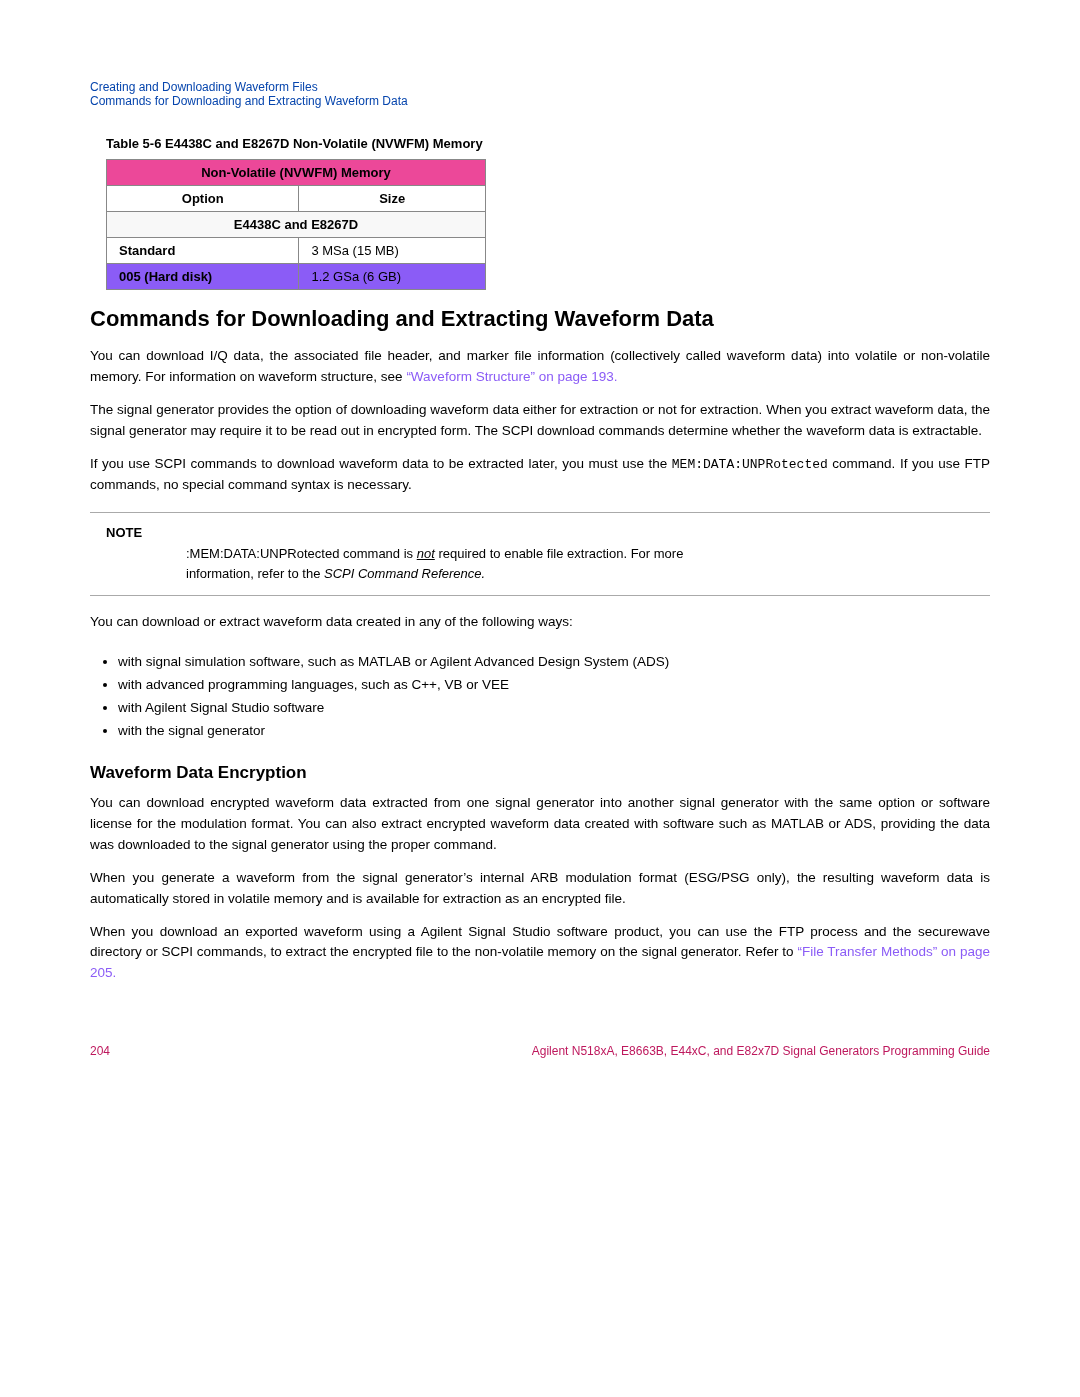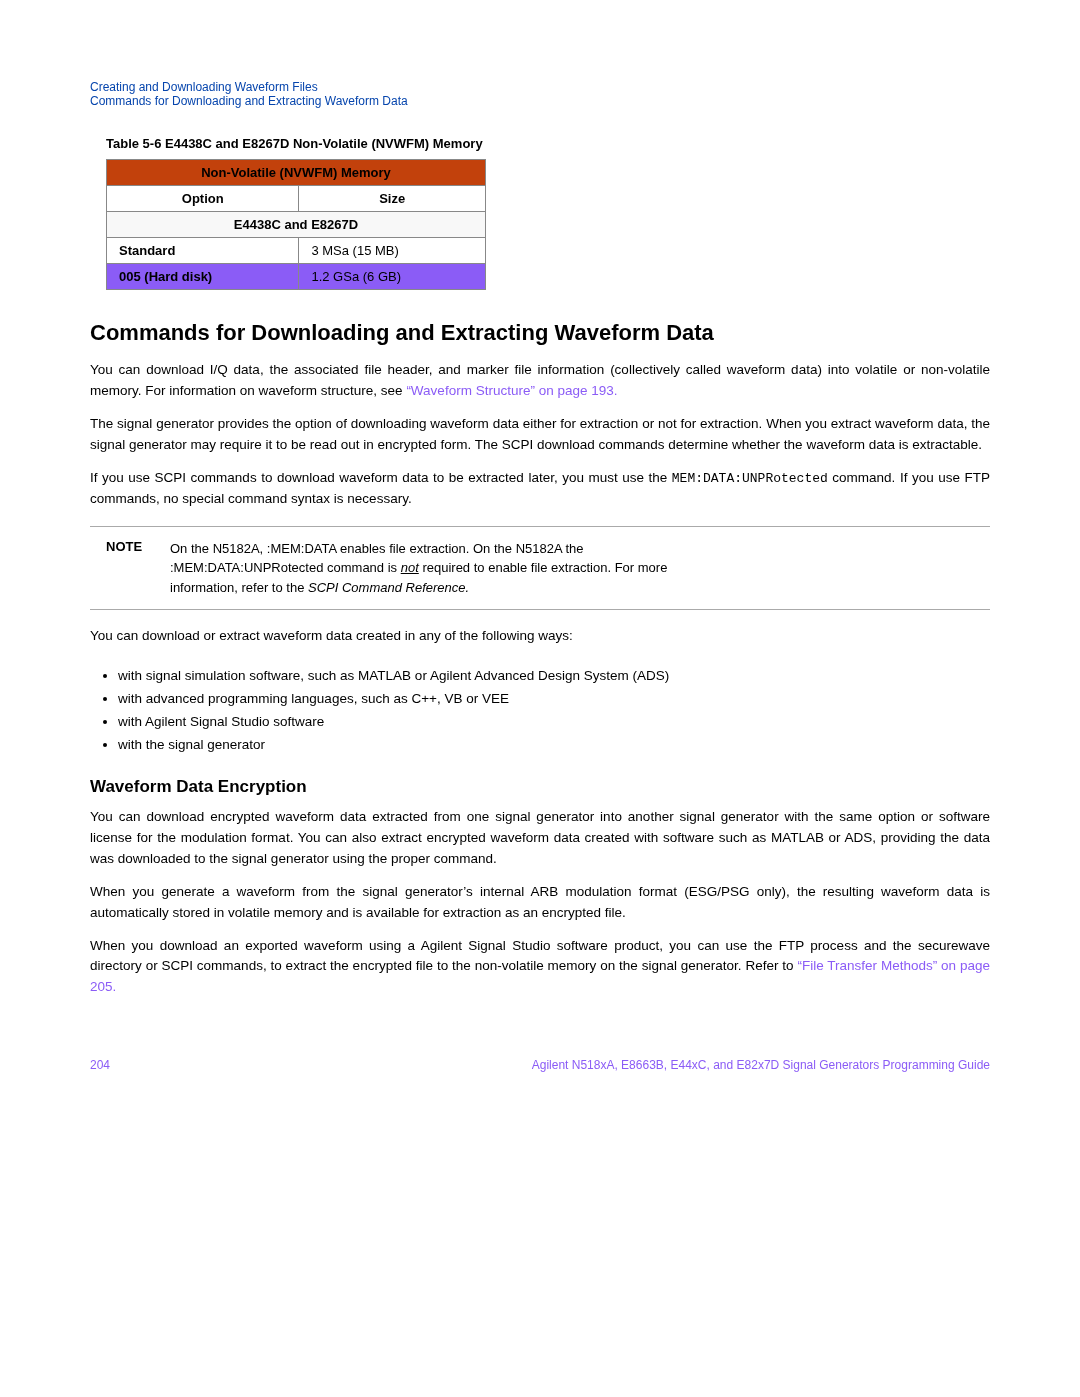--- a/index.html
+++ b/index.html
@@ -18,42 +18,42 @@
     .breadcrumb a {
       color: #0645ad;
       text-decoration: none;
       font-size: 12px;
       font-family: Arial, sans-serif;
     }
     .breadcrumb-line { display: block; }
 
     .table-section {
       margin-top: 28px;
-      margin-bottom: 30px;
+      margin-bottom: 16px;
       padding-left: 16px;
     }
     .table-caption {
       font-weight: bold;
       font-size: 13px;
       font-family: Arial, sans-serif;
       margin-bottom: 8px;
     }
     .nvwfm-table {
       border-collapse: collapse;
       width: 380px;
       font-size: 13px;
       font-family: Arial, sans-serif;
     }
     .nvwfm-table td, .nvwfm-table th {
       border: 1px solid #888;
       padding: 5px 12px;
       text-align: center;
     }
     .nvwfm-table .header-row td {
-      background: #c2410c;
+      background: #ec4899;
       font-weight: bold;
       text-align: center;
     }
     .nvwfm-table .col-headers td {
       font-weight: bold;
     }
     .nvwfm-table .device-row td {
       font-weight: bold;
       background: #f8f8f8;
     }
@@ -94,21 +94,21 @@
       font-family: "Courier New", Courier, monospace;
       font-size: 13px;
     }
 
     .note-box {
       border-top: 1.5px solid #aaa;
       border-bottom: 1.5px solid #aaa;
       padding: 12px 16px;
       margin: 16px 0;
       display: flex;
-      gap: 16px;
+      gap: 32px;
       font-family: Arial, sans-serif;
       font-size: 13px;
     }
     .note-label {
       font-weight: bold;
       font-size: 13px;
       white-space: nowrap;
       min-width: 48px;
     }
     .note-content {
@@ -145,21 +145,21 @@
     }
 
     .page-footer {
       margin-top: 60px;
       border-top: none;
       display: flex;
       justify-content: space-between;
       align-items: center;
       font-family: Arial, sans-serif;
       font-size: 12px;
-      color: #8b5cf6;
+      color: #be185d;
     }
   </style>
 </head>
 <body>
 
 <div class="breadcrumb">
   <a class="breadcrumb-line" href="#">Creating and Downloading Waveform Files</a>
   <a class="breadcrumb-line" href="#">Commands for Downloading and Extracting Waveform Data</a>
 </div>
 
@@ -200,21 +200,21 @@
 
 <p>
   <span>If you use SCPI commands to download waveform data to be extracted later, you must use the</span>
   <span class="mono">MEM:DATA:UNPRotected</span>
   <span>command. If you use FTP commands, no special command syntax is necessary.</span>
 </p>
 
 <div class="note-box">
   <div class="note-label">NOTE</div>
   <div class="note-content">
-    <span>On the N5182A, :MEM:DATA enables file extraction. On the N5182A the</span><br>
+    <br>
     <span>:MEM:DATA:UNPRotected command is</span>
     <span class="note-not">not</span>
     <span>required to enable file extraction. For more</span><br>
     <span>information, refer to the</span>
     <span class="note-italic">SCPI Command Reference.</span>
   </div>
 </div>
 
 <div class="bullet-section">
   <p>You can download or extract waveform data created in any of the following ways:</p>

